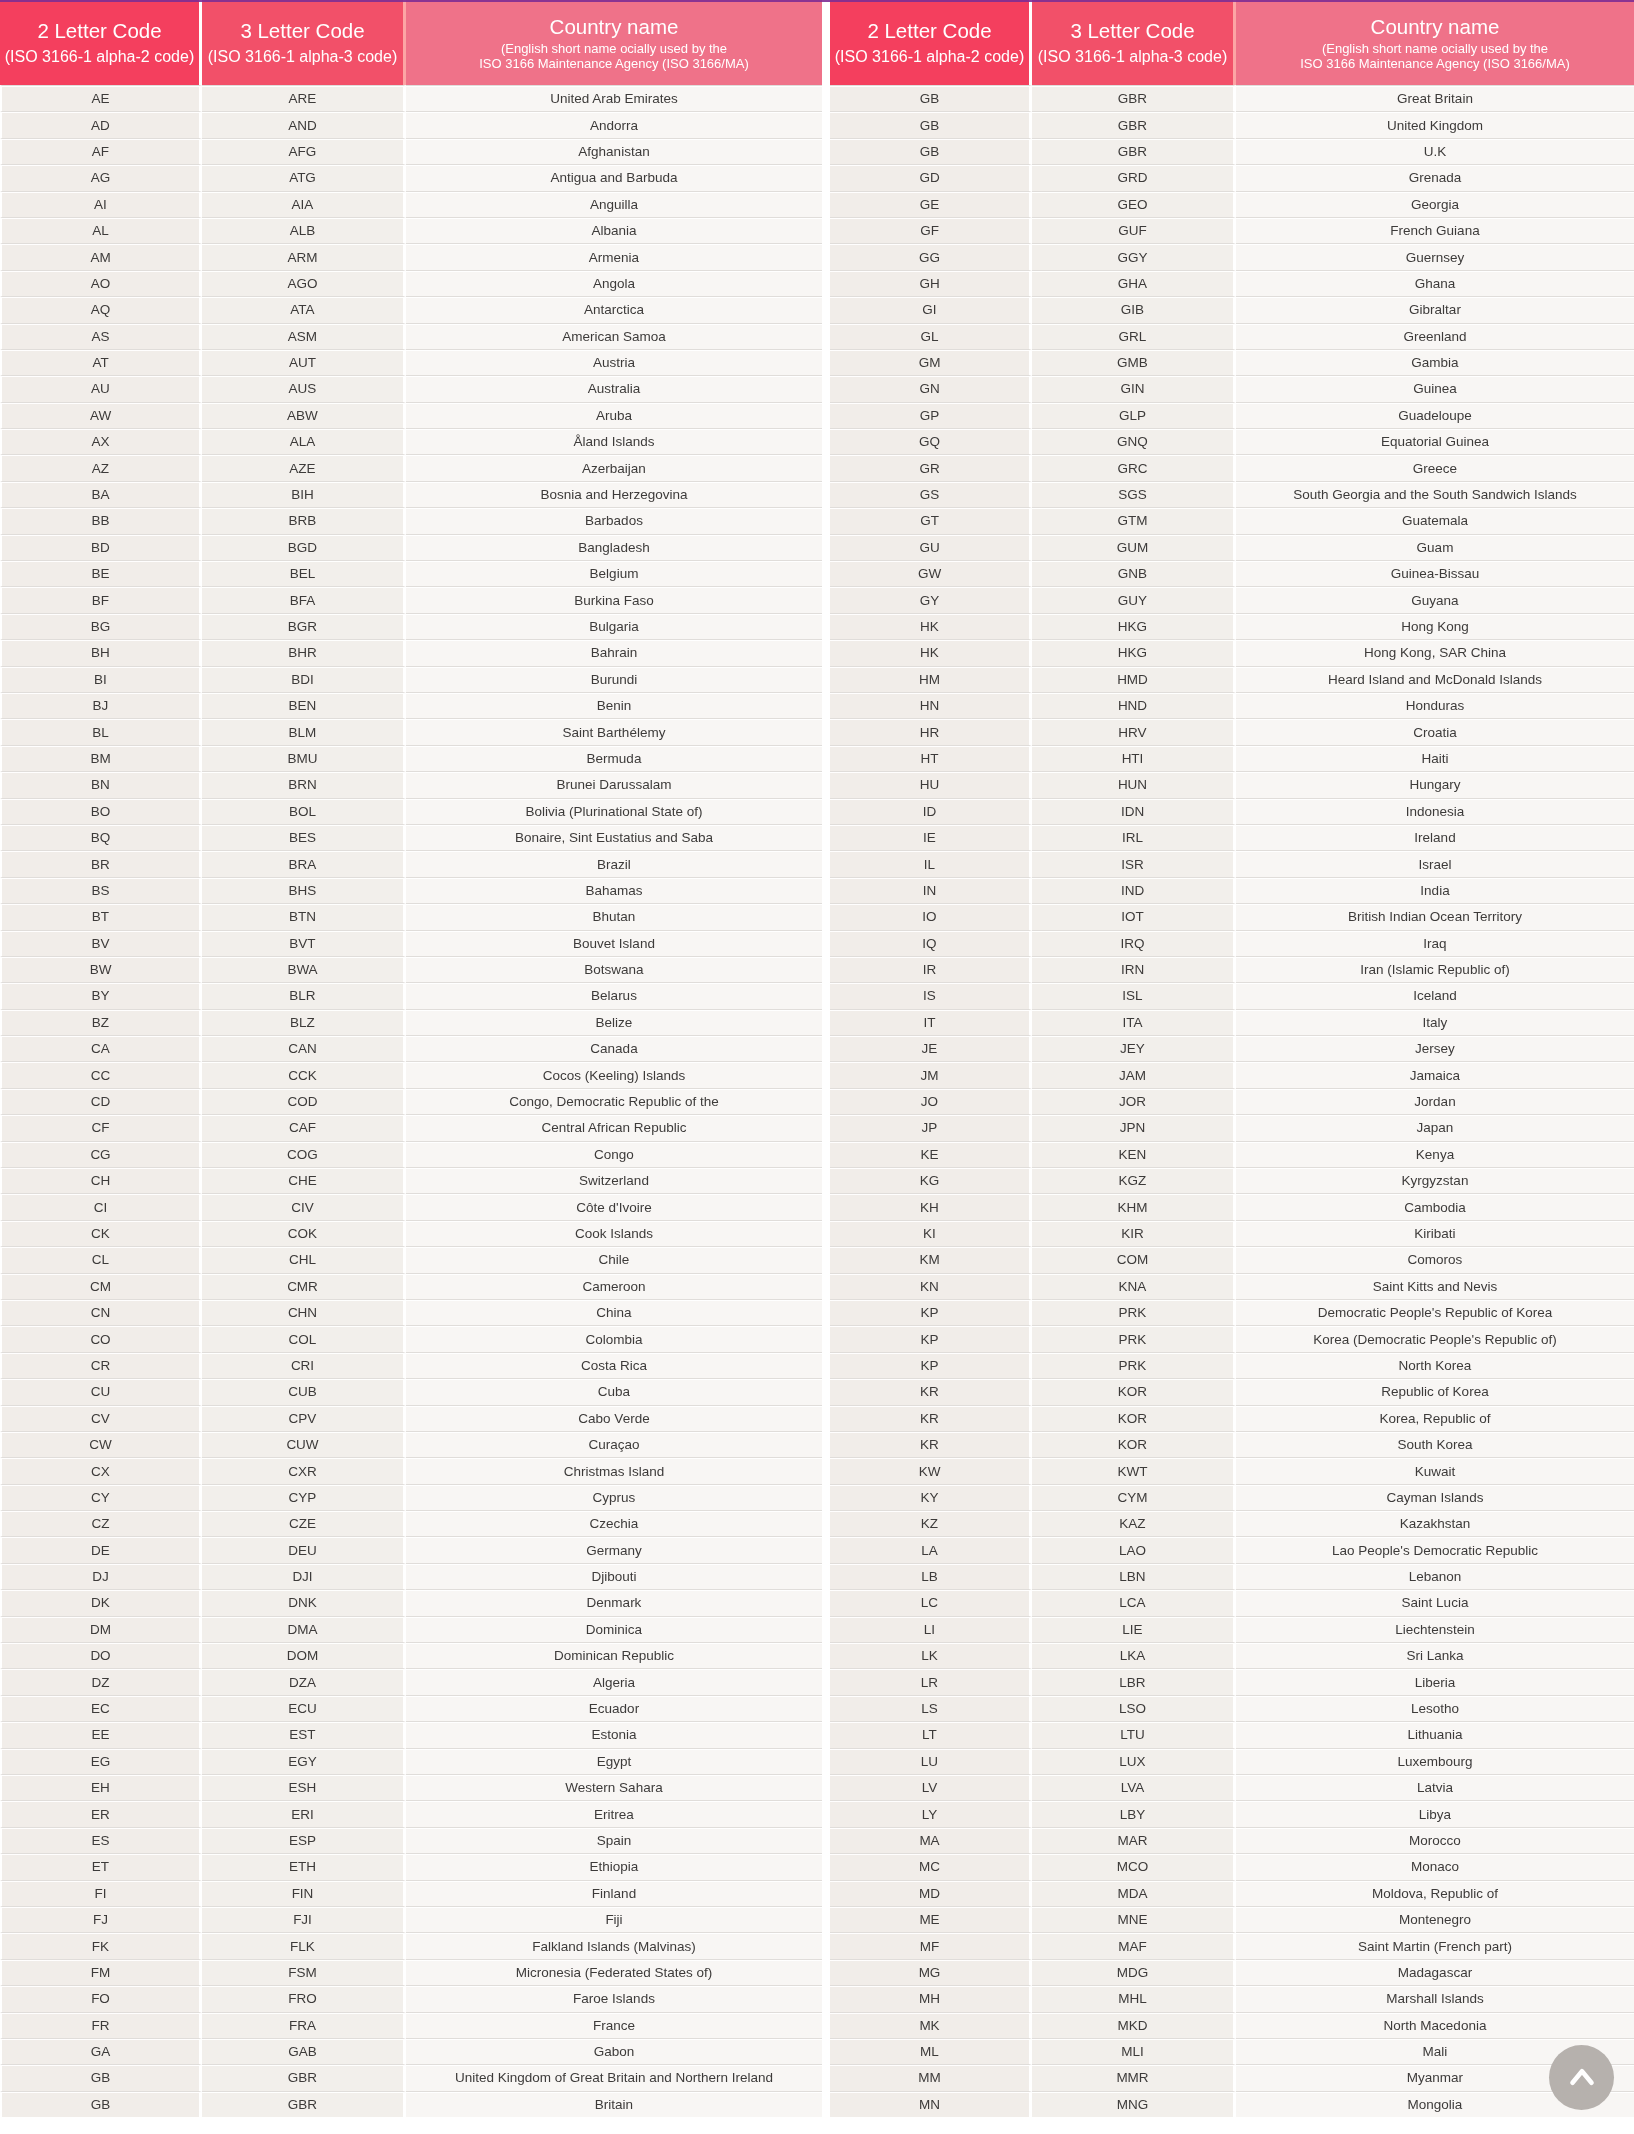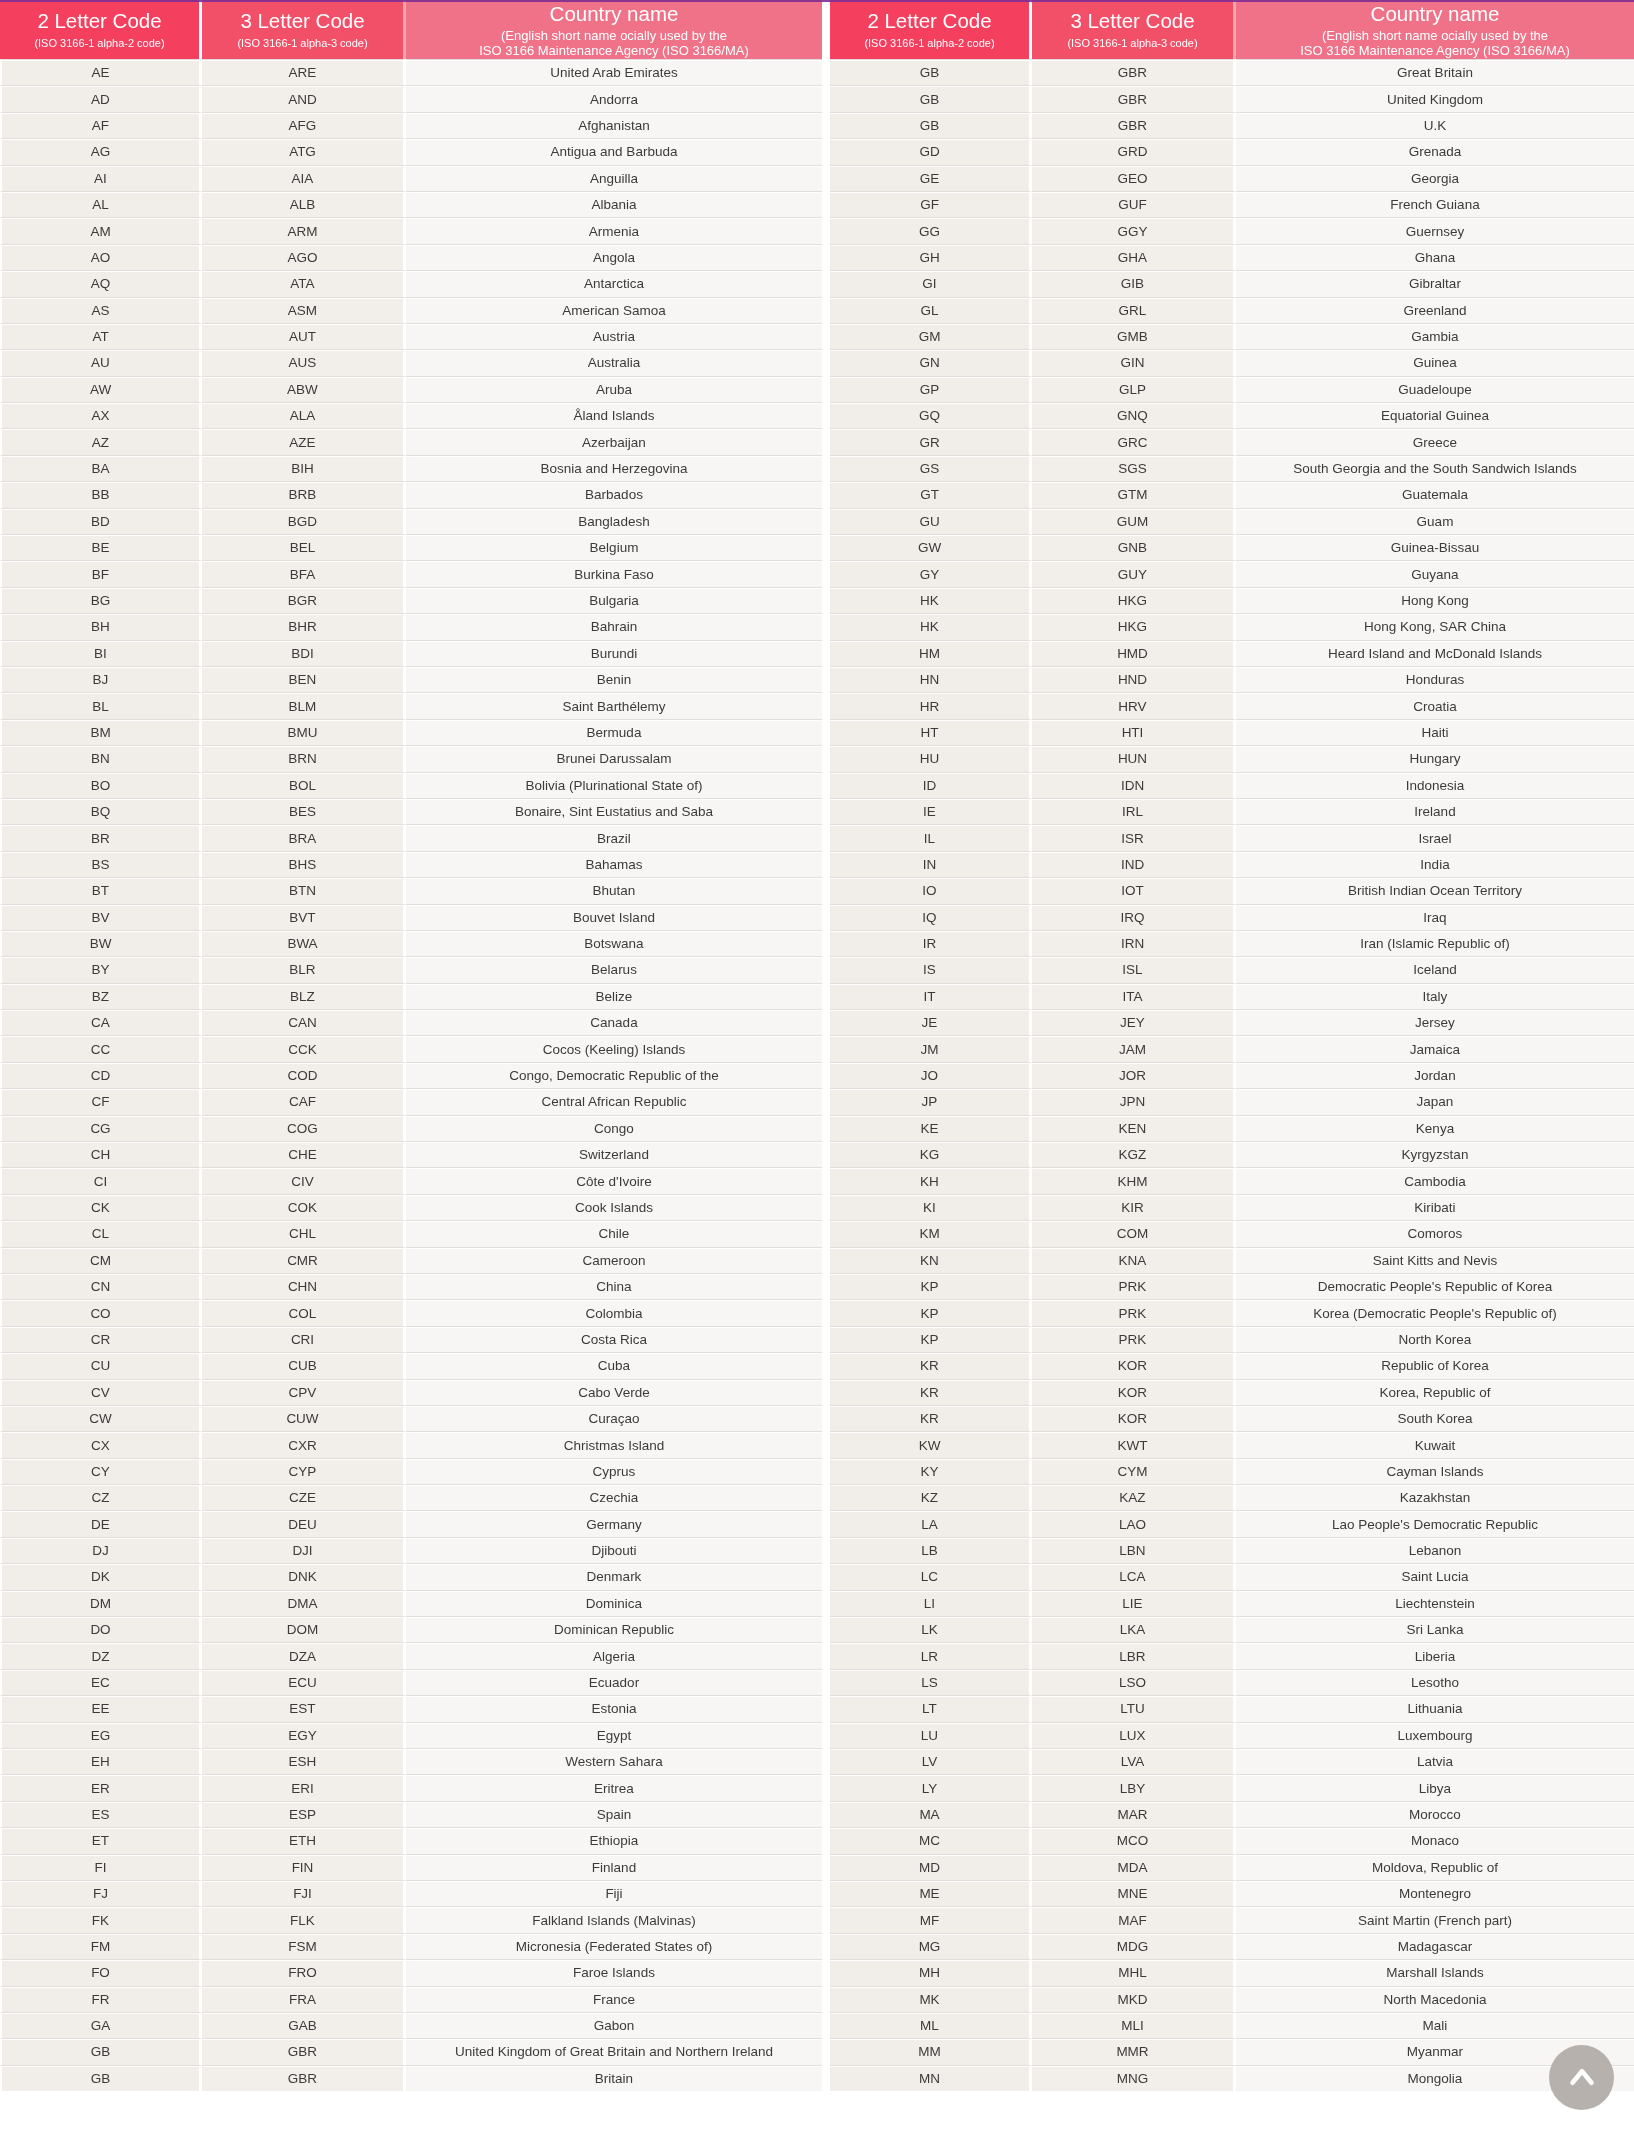--- a/index.html
+++ b/index.html
@@ -11,31 +11,31 @@
     position:absolute; top:0; left:0; width:100%; height:2px;
     background:var(--top-line,#7e2d93); opacity:.9; z-index:6;
   }
   .tables { display:flex; width:1634px; }
   .gap { width:8px; background:var(--table-gap,#ffffff); }
   .table { flex:1 1 auto; }
   .t-left  { width:822px; flex:0 0 822px; }
   .t-right { width:804px; flex:0 0 804px; }
 
   .thead, .trow { display:grid; grid-template-columns:202px 204px 1fr; }
-  .thead { height:59px; }
+  .thead { height:85px; }
   .th {
     display:flex; flex-direction:column; align-items:center; justify-content:center;
     color:var(--header-text,#ffffff); text-align:center; line-height:1.25;
   }
   .th1 { background:var(--header-2letter-bg,#f43f5e); border-right:3px solid #fff; }
   .th2 { background:var(--header-3letter-bg,#f25069); border-right:3px solid #fca5a5; }
   .th3 { background:var(--header-country-bg,#ef7289); }
   .th-title { font-size:20.5px; margin-bottom:4px; }
   .th3 .th-title { margin-bottom:2px; }
-  .th-sub { font-size:11px; }
+  .th-sub { font-size:16px; }
   .th3 .th-sub { font-size:13px; line-height:15px; }
 
   .trow { height:26.397px; }
   .cell {
     box-sizing:border-box;
     display:flex; align-items:center; justify-content:center;
     font-size:13.5px; color:var(--cell-text,#3d3b3a);
     border-top:1px solid var(--row-divider,#e0ddda);
     box-shadow:inset 0 1px 0 rgba(255,255,255,.95);
     white-space:nowrap; overflow:hidden;

